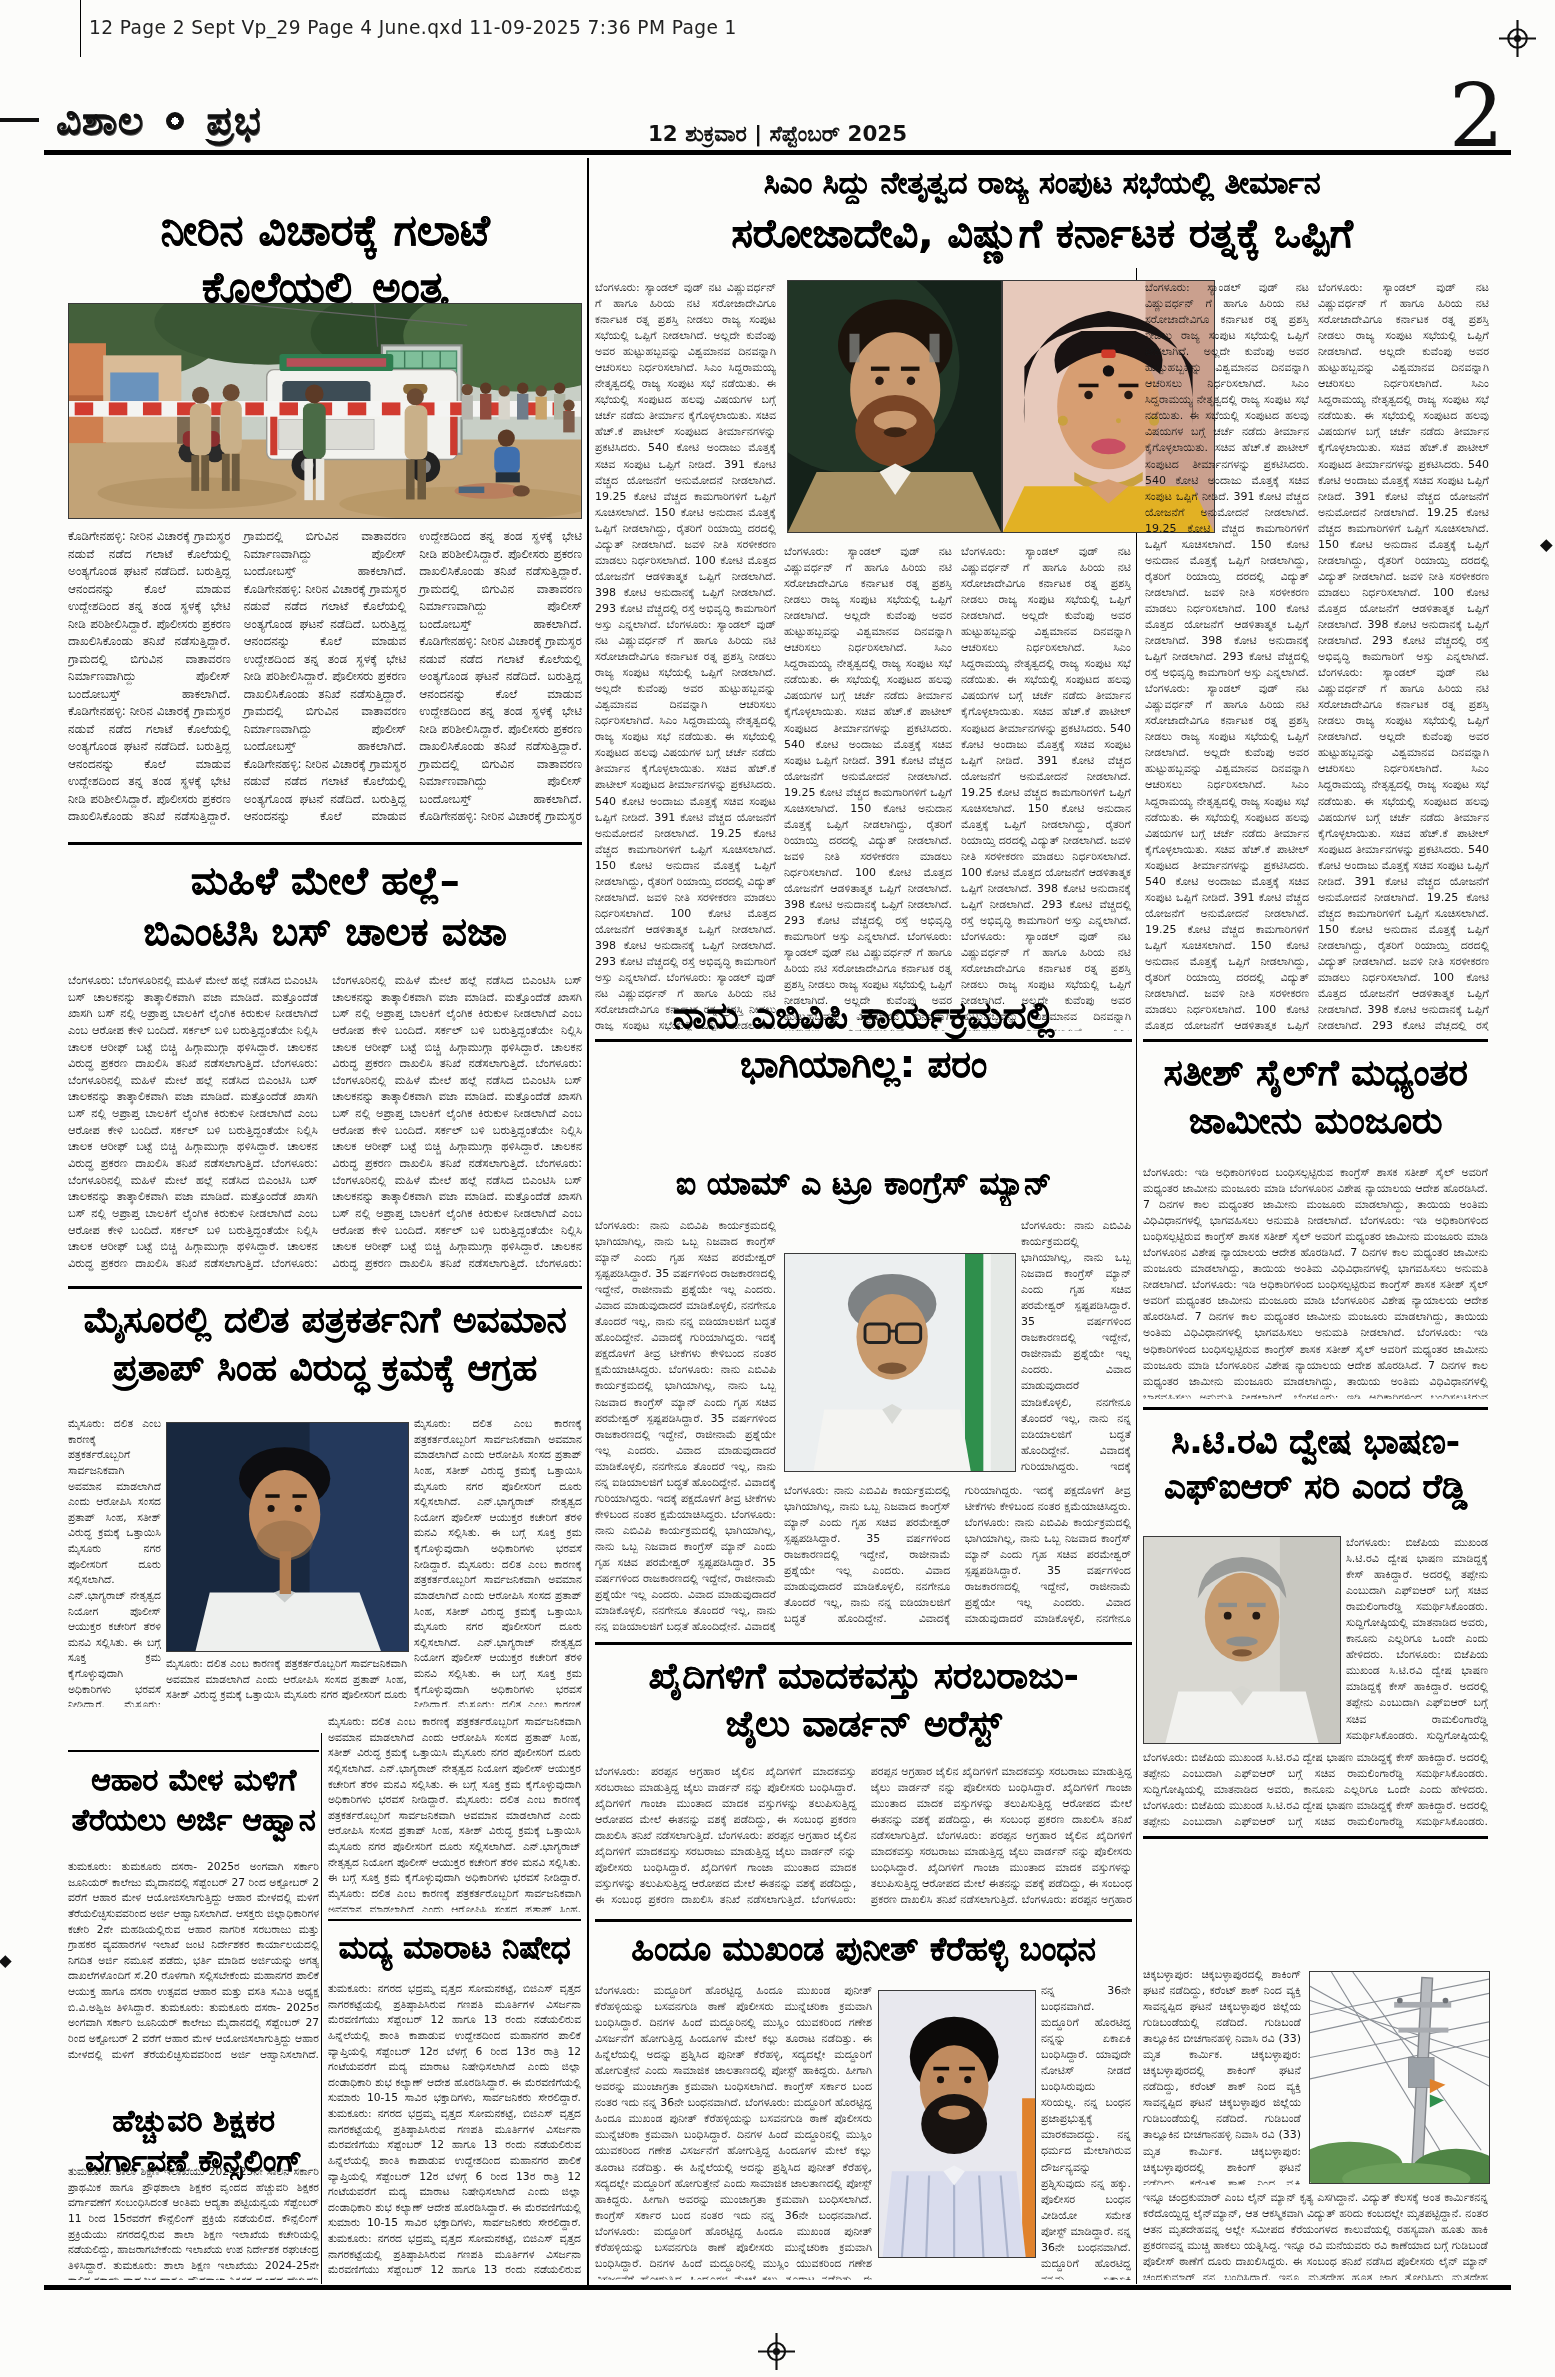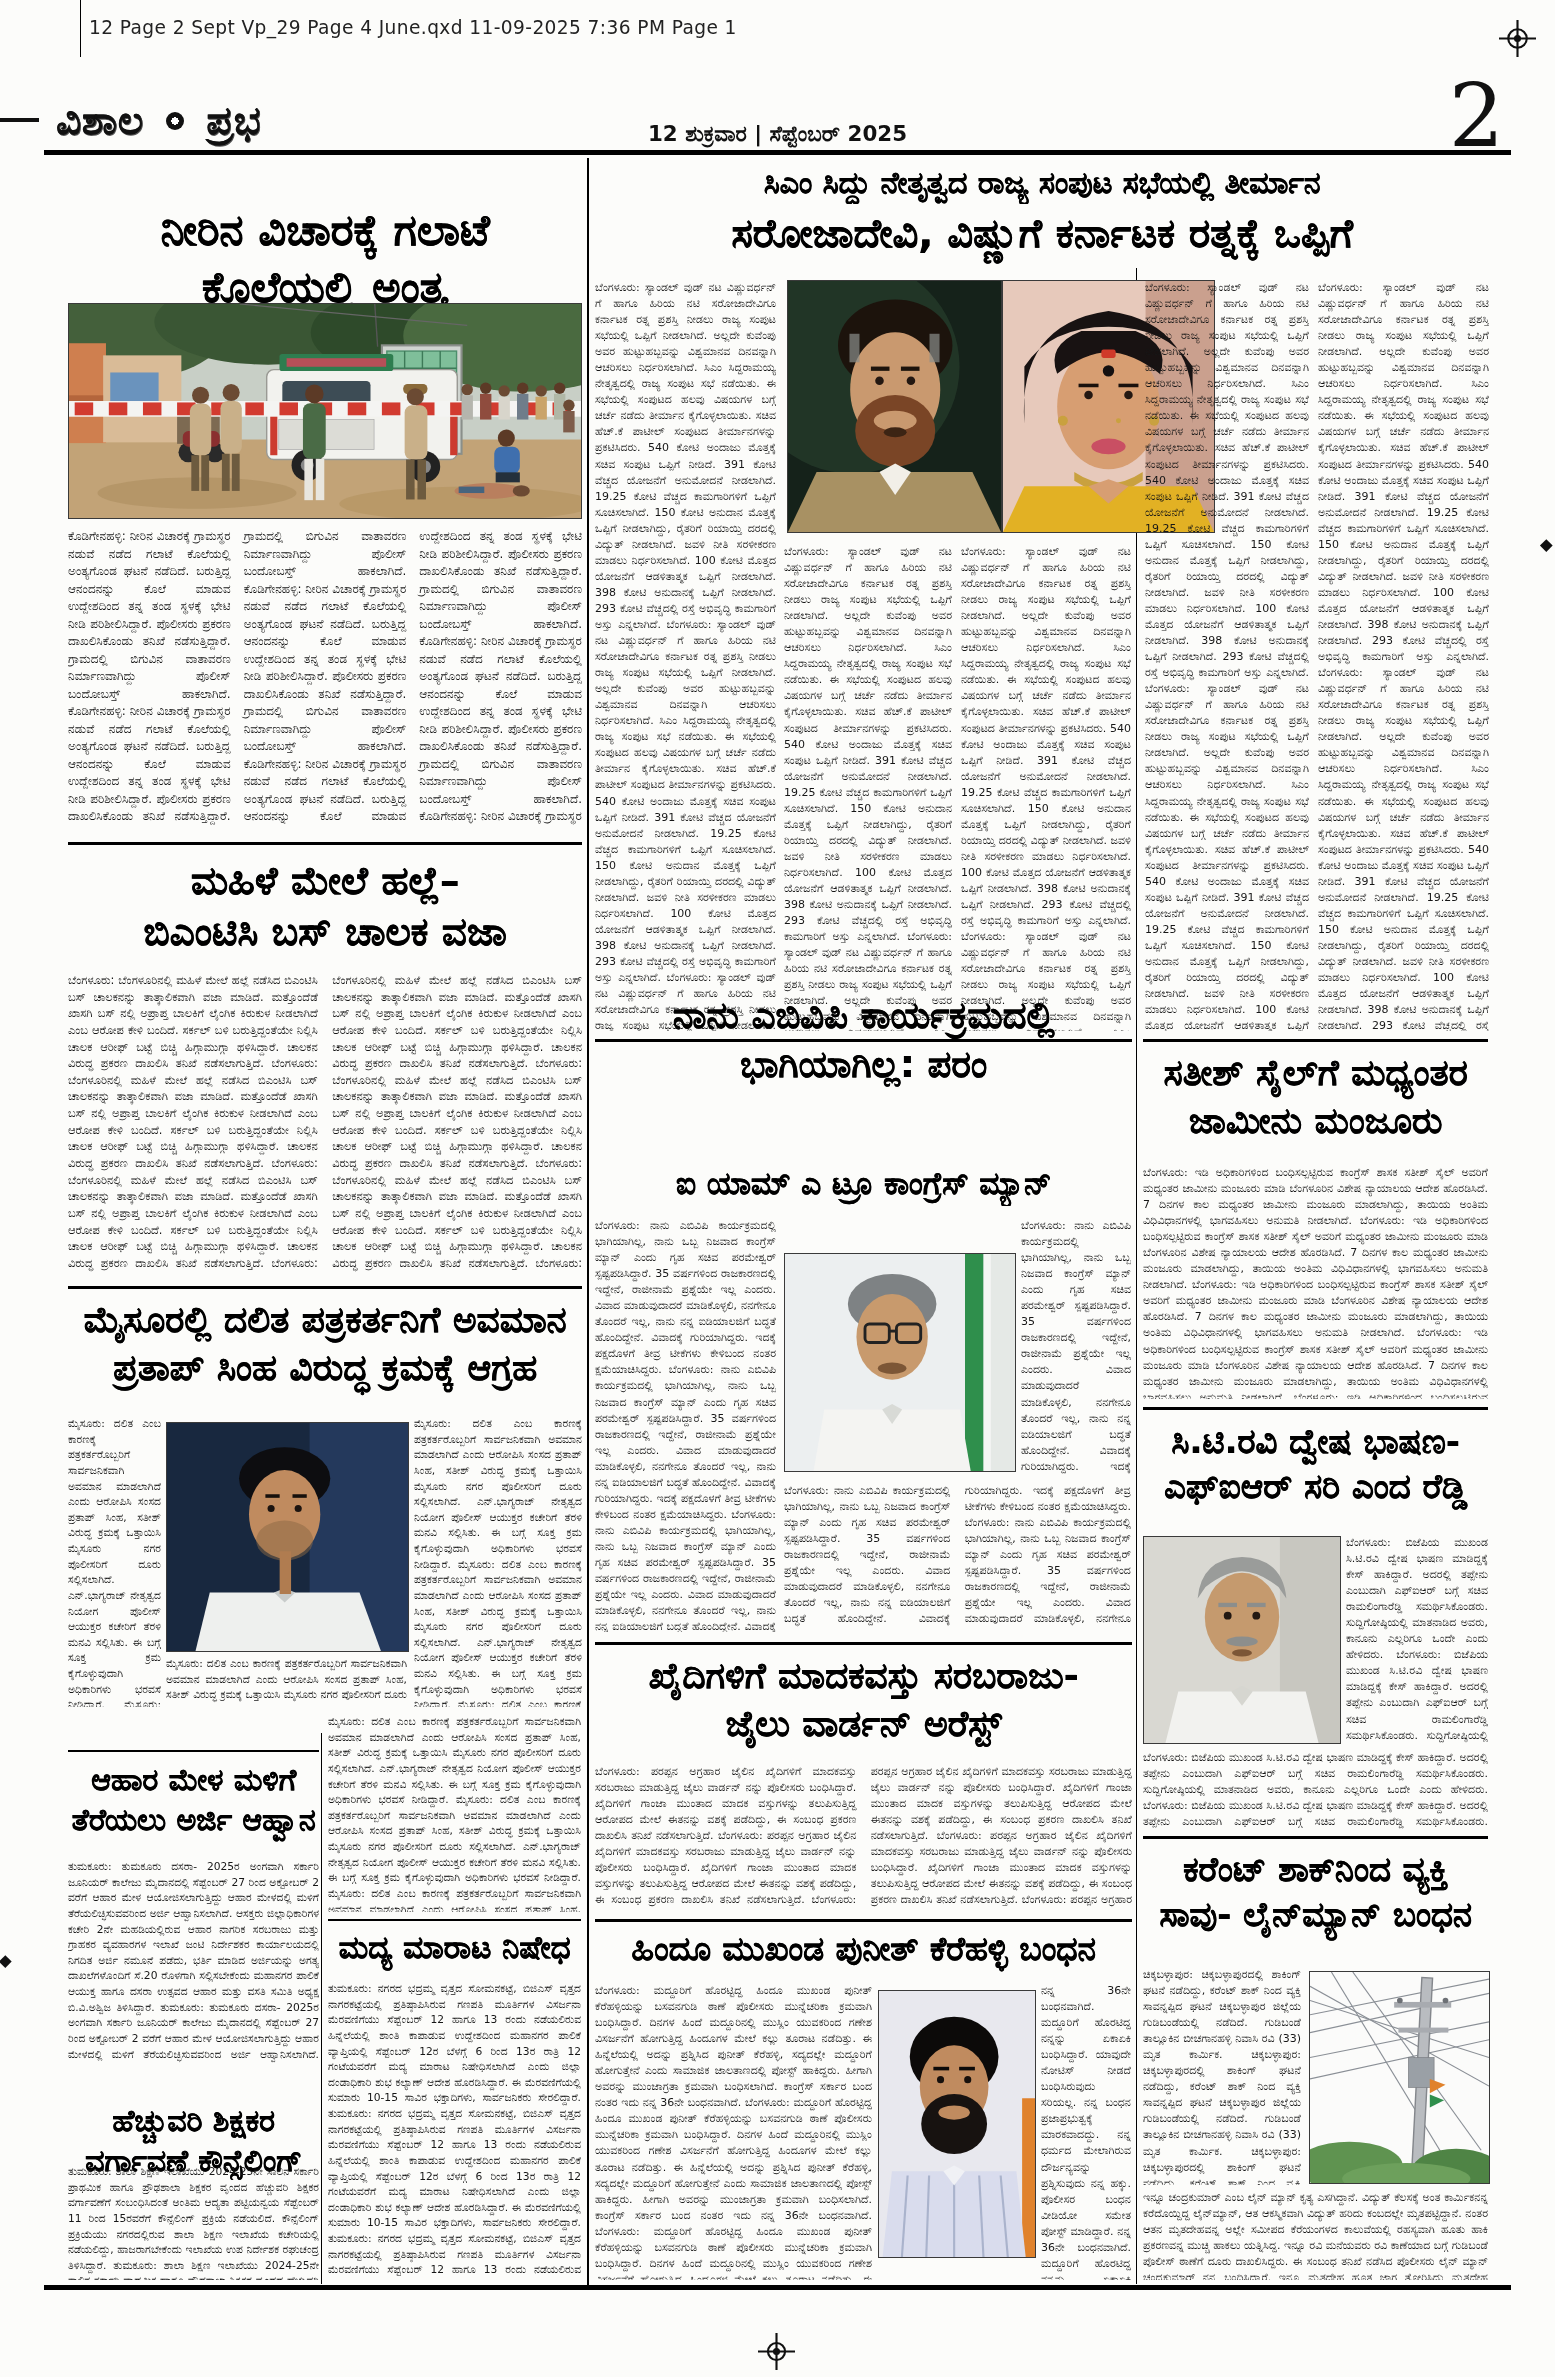--- a/index.html
+++ b/index.html
@@ -372,24 +372,20 @@
       <ellipse cx="137" cy="146" rx="22" ry="7" fill="#8c8e8c"></ellipse>
       <ellipse cx="137" cy="162" rx="14" ry="5" fill="#7c5636"></ellipse>
       <polygon points="48,216 226,216 244,288 30,288" fill="#f2f2ef"></polygon>
       <polygon points="122,216 137,236 152,216 137,208" fill="#d6d6d0"></polygon>
     </svg>
   </div>
   <div class="body" style="left:1346px;top:1535px;width:142px;height:208px;">ಬೆಂಗಳೂರು: ಬಿಜೆಪಿಯ ಮುಖಂಡ ಸಿ.ಟಿ.ರವಿ ದ್ವೇಷ ಭಾಷಣ ಮಾಡಿದ್ದಕ್ಕೆ ಕೇಸ್ ಹಾಕಿದ್ದಾರೆ. ಅದರಲ್ಲಿ ತಪ್ಪೇನು ಎಂಬುದಾಗಿ ಎಫ್ಐಆರ್ ಬಗ್ಗೆ ಸಚಿವ ರಾಮಲಿಂಗಾರೆಡ್ಡಿ ಸಮರ್ಥಿಸಿಕೊಂಡರು. ಸುದ್ದಿಗೋಷ್ಠಿಯಲ್ಲಿ ಮಾತನಾಡಿದ ಅವರು, ಕಾನೂನು ಎಲ್ಲರಿಗೂ ಒಂದೇ ಎಂದು ಹೇಳಿದರು. ಬೆಂಗಳೂರು: ಬಿಜೆಪಿಯ ಮುಖಂಡ ಸಿ.ಟಿ.ರವಿ ದ್ವೇಷ ಭಾಷಣ ಮಾಡಿದ್ದಕ್ಕೆ ಕೇಸ್ ಹಾಕಿದ್ದಾರೆ. ಅದರಲ್ಲಿ ತಪ್ಪೇನು ಎಂಬುದಾಗಿ ಎಫ್ಐಆರ್ ಬಗ್ಗೆ ಸಚಿವ ರಾಮಲಿಂಗಾರೆಡ್ಡಿ ಸಮರ್ಥಿಸಿಕೊಂಡರು. ಸುದ್ದಿಗೋಷ್ಠಿಯಲ್ಲಿ ಮಾತನಾಡಿದ ಅವರು, ಕಾನೂನು ಎಲ್ಲರಿಗೂ ಒಂದೇ ಎಂದು ಹೇಳಿದರು.</div>
   <div class="body" style="left:1143px;top:1750px;width:345px;height:80px;">ಬೆಂಗಳೂರು: ಬಿಜೆಪಿಯ ಮುಖಂಡ ಸಿ.ಟಿ.ರವಿ ದ್ವೇಷ ಭಾಷಣ ಮಾಡಿದ್ದಕ್ಕೆ ಕೇಸ್ ಹಾಕಿದ್ದಾರೆ. ಅದರಲ್ಲಿ ತಪ್ಪೇನು ಎಂಬುದಾಗಿ ಎಫ್ಐಆರ್ ಬಗ್ಗೆ ಸಚಿವ ರಾಮಲಿಂಗಾರೆಡ್ಡಿ ಸಮರ್ಥಿಸಿಕೊಂಡರು. ಸುದ್ದಿಗೋಷ್ಠಿಯಲ್ಲಿ ಮಾತನಾಡಿದ ಅವರು, ಕಾನೂನು ಎಲ್ಲರಿಗೂ ಒಂದೇ ಎಂದು ಹೇಳಿದರು. ಬೆಂಗಳೂರು: ಬಿಜೆಪಿಯ ಮುಖಂಡ ಸಿ.ಟಿ.ರವಿ ದ್ವೇಷ ಭಾಷಣ ಮಾಡಿದ್ದಕ್ಕೆ ಕೇಸ್ ಹಾಕಿದ್ದಾರೆ. ಅದರಲ್ಲಿ ತಪ್ಪೇನು ಎಂಬುದಾಗಿ ಎಫ್ಐಆರ್ ಬಗ್ಗೆ ಸಚಿವ ರಾಮಲಿಂಗಾರೆಡ್ಡಿ ಸಮರ್ಥಿಸಿಕೊಂಡರು. ಸುದ್ದಿಗೋಷ್ಠಿಯಲ್ಲಿ ಮಾತನಾಡಿದ ಅವರು, ಕಾನೂನು ಎಲ್ಲರಿಗೂ ಒಂದೇ ಎಂದು ಹೇಳಿದರು.</div>
 
   <div class="hr" style="left:1143px;top:1836px;width:345px;height:2.9px;"></div>
-  <div class="hl" style="left:1143px;top:1847px;width:345px;height:108px;font-size:34px;">
-    <div>ಕರೆಂಟ್ ಶಾಕ್‌ನಿಂದ ವ್ಯಕ್ತಿ</div>
-    <div>ಸಾವು- ಲೈನ್‌ಮ್ಯಾನ್ ಬಂಧನ</div>
-  </div>
   <div class="body" style="left:1143px;top:1967px;width:158px;height:218px;">ಚಿಕ್ಕಬಳ್ಳಾಪುರ: ಚಿಕ್ಕಬಳ್ಳಾಪುರದಲ್ಲಿ ಶಾಕಿಂಗ್ ಘಟನೆ ನಡೆದಿದ್ದು, ಕರೆಂಟ್ ಶಾಕ್ ನಿಂದ ವ್ಯಕ್ತಿ ಸಾವನ್ನಪ್ಪಿದ ಘಟನೆ ಚಿಕ್ಕಬಳ್ಳಾಪುರ ಜಿಲ್ಲೆಯ ಗುಡಿಬಂಡೆಯಲ್ಲಿ ನಡೆದಿದೆ. ಗುಡಿಬಂಡೆ ತಾಲ್ಲೂಕಿನ ಬೀಚಗಾನಹಳ್ಳಿ ನಿವಾಸಿ ರವಿ (33) ಮೃತ ಕಾರ್ಮಿಕ. ಚಿಕ್ಕಬಳ್ಳಾಪುರ: ಚಿಕ್ಕಬಳ್ಳಾಪುರದಲ್ಲಿ ಶಾಕಿಂಗ್ ಘಟನೆ ನಡೆದಿದ್ದು, ಕರೆಂಟ್ ಶಾಕ್ ನಿಂದ ವ್ಯಕ್ತಿ ಸಾವನ್ನಪ್ಪಿದ ಘಟನೆ ಚಿಕ್ಕಬಳ್ಳಾಪುರ ಜಿಲ್ಲೆಯ ಗುಡಿಬಂಡೆಯಲ್ಲಿ ನಡೆದಿದೆ. ಗುಡಿಬಂಡೆ ತಾಲ್ಲೂಕಿನ ಬೀಚಗಾನಹಳ್ಳಿ ನಿವಾಸಿ ರವಿ (33) ಮೃತ ಕಾರ್ಮಿಕ. ಚಿಕ್ಕಬಳ್ಳಾಪುರ: ಚಿಕ್ಕಬಳ್ಳಾಪುರದಲ್ಲಿ ಶಾಕಿಂಗ್ ಘಟನೆ ನಡೆದಿದ್ದು, ಕರೆಂಟ್ ಶಾಕ್ ನಿಂದ ವ್ಯಕ್ತಿ ಸಾವನ್ನಪ್ಪಿದ ಘಟನೆ ಚಿಕ್ಕಬಳ್ಳಾಪುರ ಜಿಲ್ಲೆಯ ಗುಡಿಬಂಡೆಯಲ್ಲಿ ನಡೆದಿದೆ. ಗುಡಿಬಂಡೆ ತಾಲ್ಲೂಕಿನ ಬೀಚಗಾನಹಳ್ಳಿ ನಿವಾಸಿ ರವಿ (33) ಮೃತ ಕಾರ್ಮಿಕ.</div>
   <div class="photo" style="left:1309px;top:1971px;width:179px;height:211px;">
     <svg viewBox="0 0 251 296" preserveAspectRatio="none">
       <rect width="251" height="296" fill="#fbfbfa"></rect>
       <g stroke="#8a8f96" stroke-width="1.6">
         <line x1="0" y1="60" x2="251" y2="10"></line>
           <line x1="0" y1="85" x2="251" y2="30"></line>
         <line x1="0" y1="40" x2="251" y2="120"></line>
           <line x1="0" y1="20" x2="251" y2="160"></line>
         <line x1="0" y1="120" x2="251" y2="70"></line>

